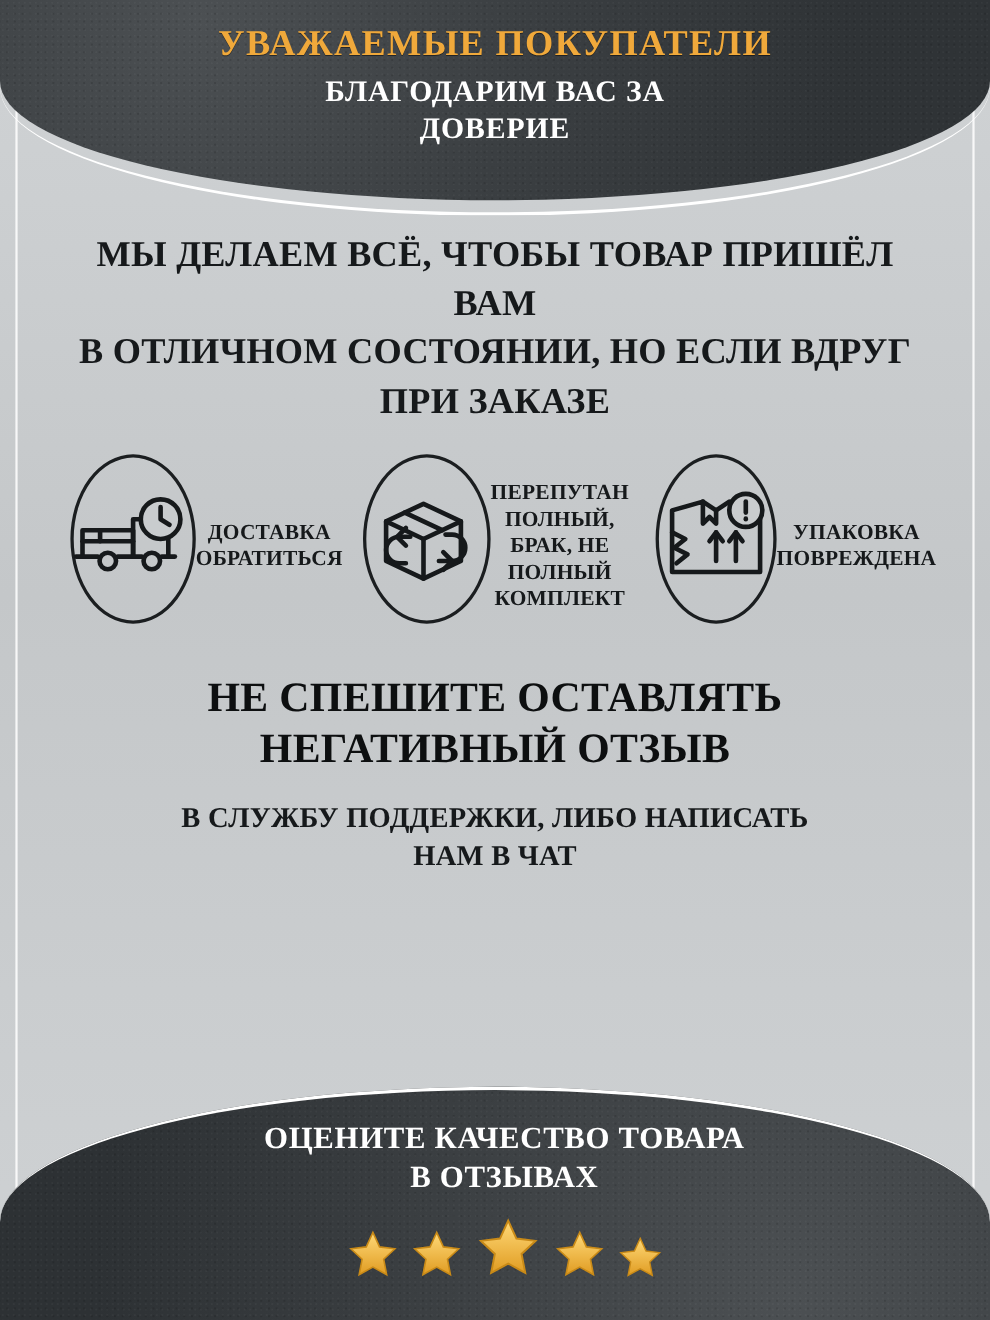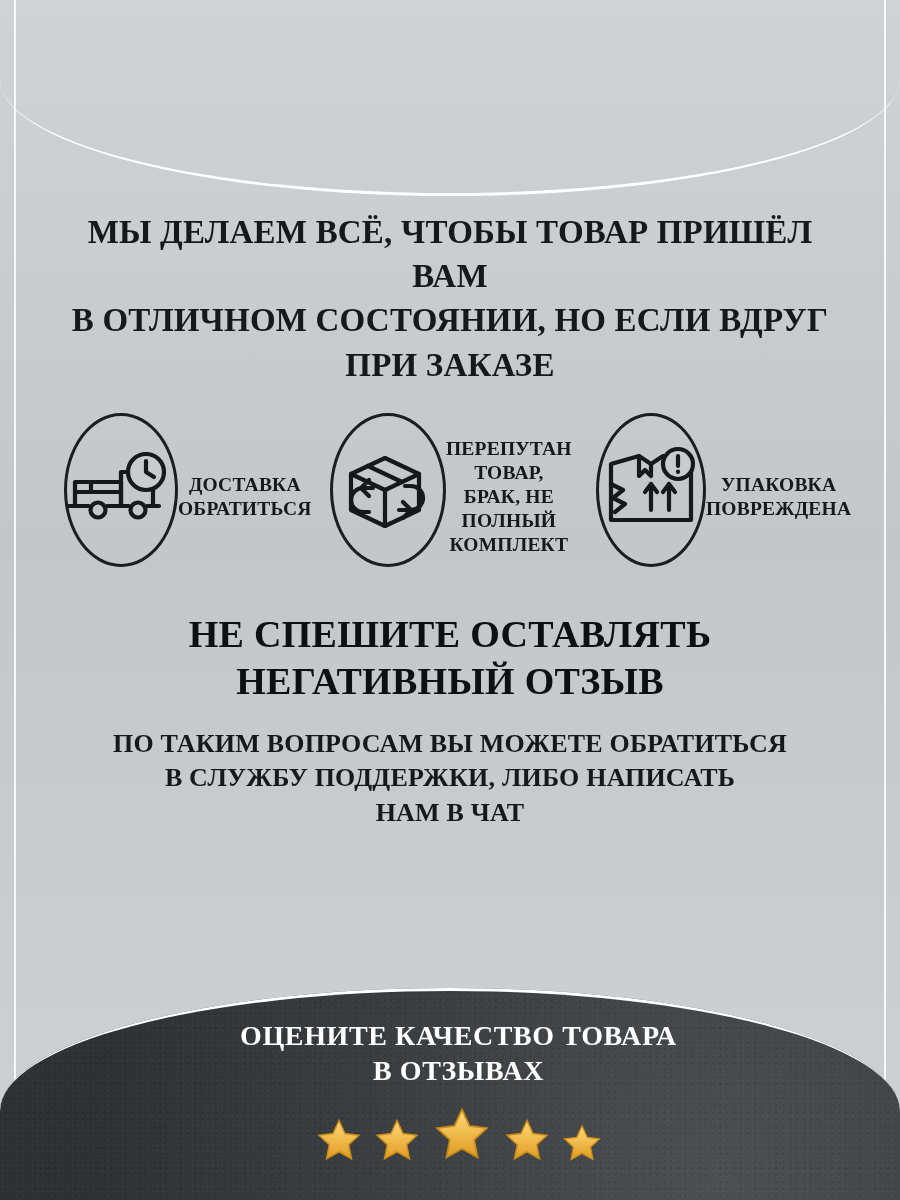--- a/index.html
+++ b/index.html
@@ -226,20 +226,29 @@
   .stars svg { display: block; }
 </style>
 </head>
 <body>
 
 <div class="page">
 
   <div class="edge-line left"></div>
   <div class="edge-line right"></div>
 
+  <div class="header">
+    <div class="header-inner">
+      <div class="header-title">УВАЖАЕМЫЕ ПОКУПАТЕЛИ</div>
+      <div class="header-sub">
+        <div>БЛАГОДАРИМ ВАС ЗА</div>
+        <div>ДОВЕРИЕ</div>
+      </div>
+    </div>
+  </div>
   <div class="header-curve"></div>
 
   <div class="main">
 
     <div class="lead">
       <div>МЫ ДЕЛАЕМ ВСЁ, ЧТОБЫ ТОВАР ПРИШЁЛ ВАМ</div>
       <div>В ОТЛИЧНОМ СОСТОЯНИИ, НО ЕСЛИ ВДРУГ</div>
       <div>ПРИ ЗАКАЗЕ</div>
     </div>
 
@@ -282,21 +291,21 @@
             <path d="M52 46 V82"></path>
             <path d="M35 22 L69 38"></path>
 
             <path d="M40 44 H30 a12 12 0 0 0 0 24 h6"></path>
             <path d="M36 36 L28 44 L36 52"></path>
             <path d="M66 66 H78 a12 12 0 0 0 0 -24 h-6"></path>
             <path d="M70 74 L78 66 L70 58"></path>
           </svg>
         </div>
         <div class="icon-caption">
-          <div>ПЕРЕПУТАН ТОВАР,</div>
+          <div>ПЕРЕПУТАН ПОЛНЫЙ,</div>
           <div>БРАК, НЕ ПОЛНЫЙ</div>
           <div>КОМПЛЕКТ</div>
         </div>
       </div>
 
       <div class="icon-item">
         <div class="icon-circle">
           <svg width="104" height="92" viewBox="0 0 104 92" fill="none" stroke="#16191b" stroke-width="4.2" stroke-linecap="round" stroke-linejoin="round">
 
             <path d="M12 20 L40 12 L52 20 L64 12 L92 20 V76 H12 Z"></path>
@@ -321,21 +330,20 @@
       </div>
 
     </div>
 
     <div class="headline">
       <div>НЕ СПЕШИТЕ ОСТАВЛЯТЬ</div>
       <div>НЕГАТИВНЫЙ ОТЗЫВ</div>
     </div>
 
     <div class="note">
-      <div>ПО ТАКИМ ВОПРОСАМ ВЫ МОЖЕТЕ ОБРАТИТЬСЯ</div>
       <div>В СЛУЖБУ ПОДДЕРЖКИ, ЛИБО НАПИСАТЬ</div>
       <div>НАМ В ЧАТ</div>
     </div>
 
   </div>
 
   <div class="footer">
     <div class="footer-inner">
       <div class="footer-title">
         <div>ОЦЕНИТЕ КАЧЕСТВО ТОВАРА</div>

